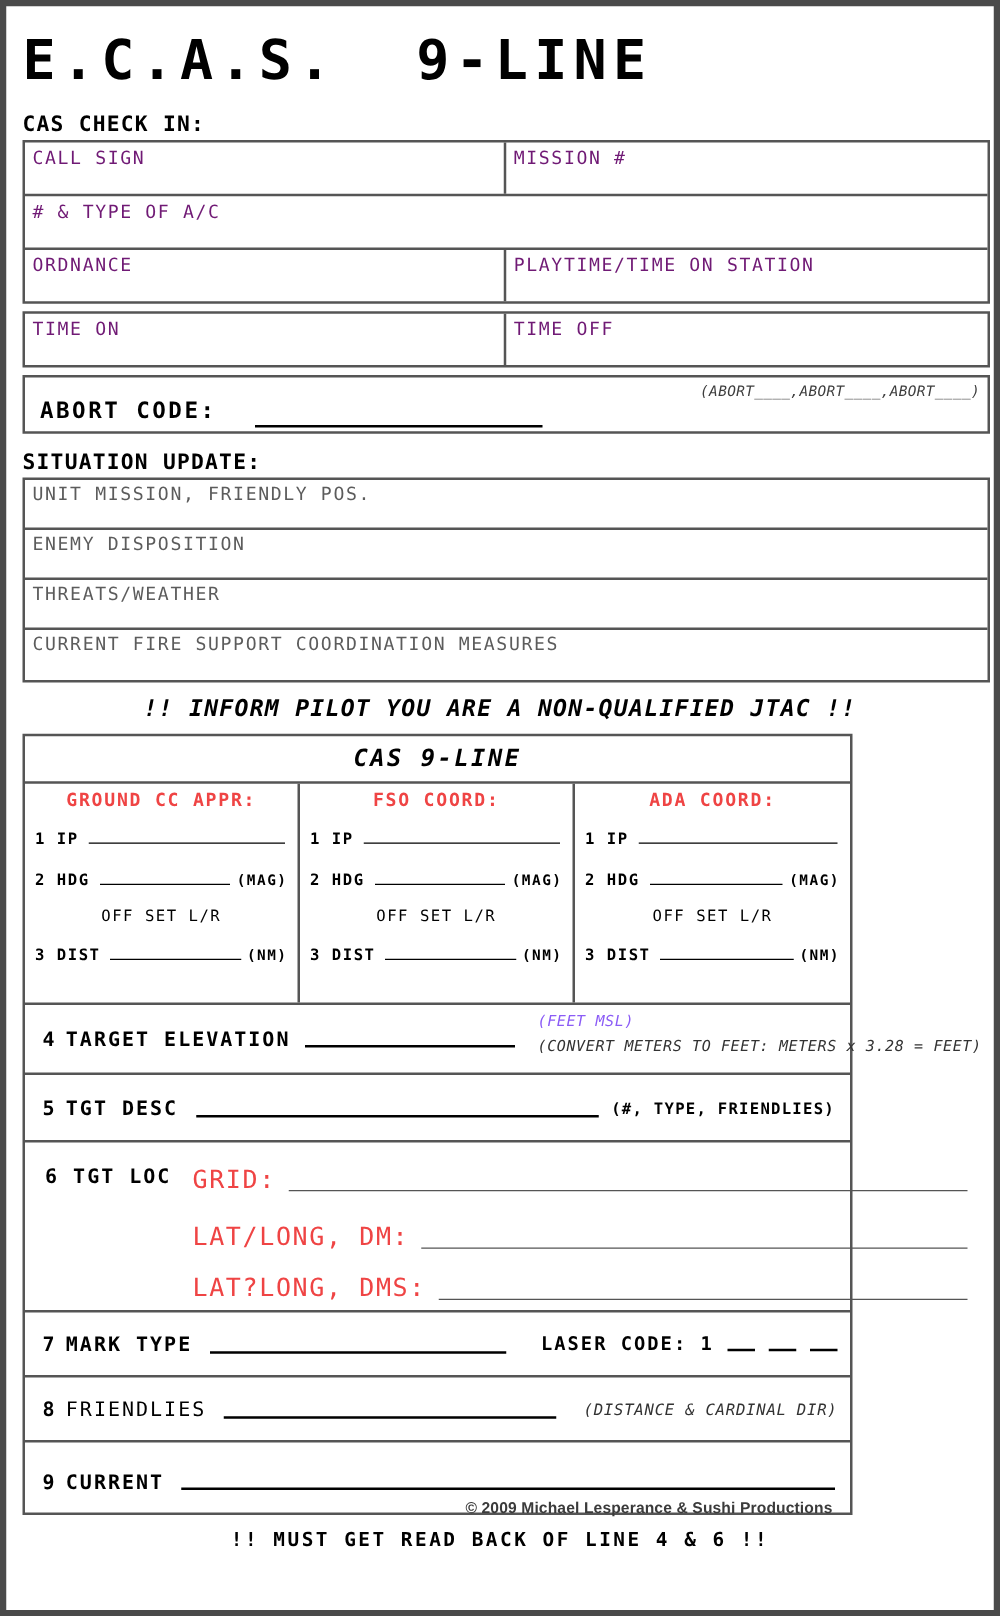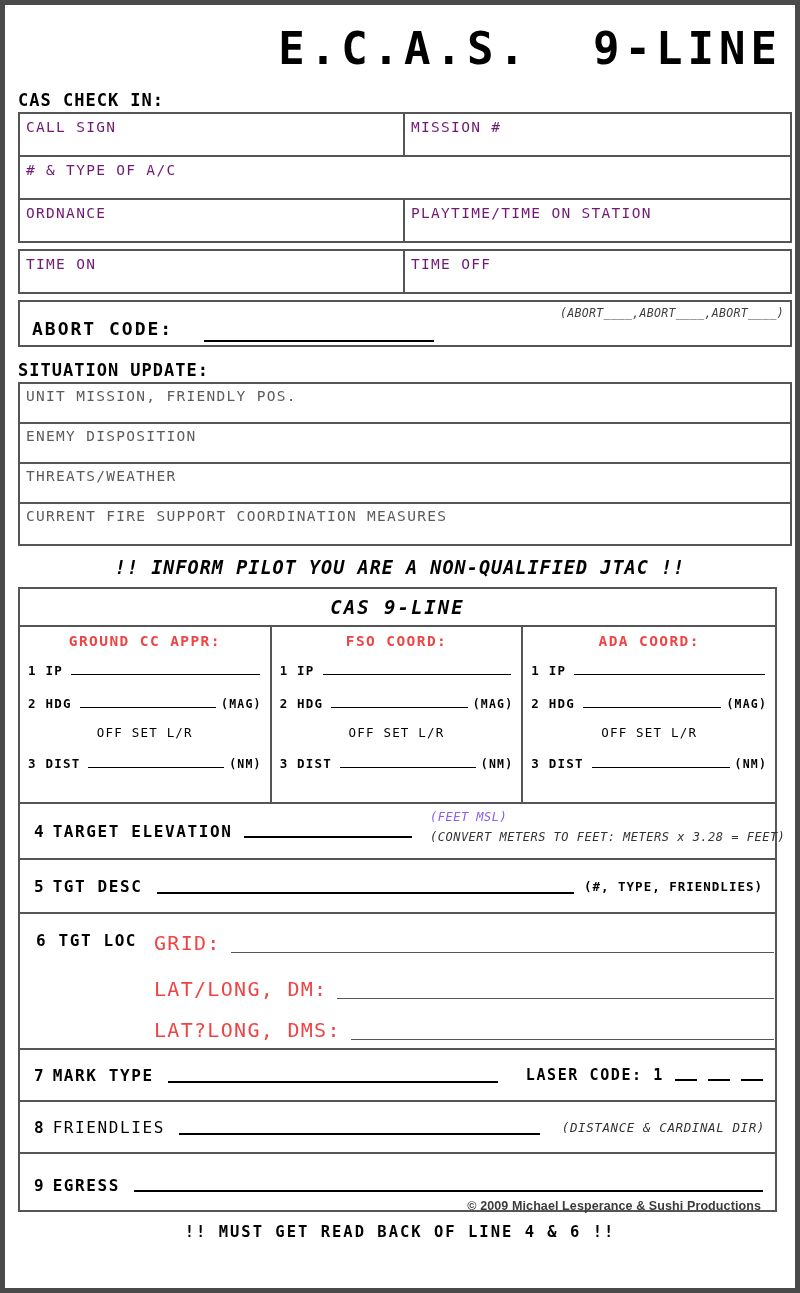--- a/index.html
+++ b/index.html
@@ -21,21 +21,21 @@
   }
   .inner {
     padding: 0 13px;
     box-sizing: border-box;
     width: 100%;
     height: 100%;
   }
 
   
   .doc-title {
-    text-align: right;
+    text-align: left;
     font-family: "DejaVu Sans Mono", monospace;
     font-weight: bold;
     font-size: 44px;
     letter-spacing: 5px;
     line-height: 1;
     padding-top: 22px;
     padding-bottom: 6px;
     color: #000;
     white-space: pre;
   }
@@ -140,21 +140,21 @@
     letter-spacing: 1px;
     color: #000;
     padding: 11px 0 9px 0;
     white-space: nowrap;
   }
 
   
   .nine {
     border: 2px solid #555;
     box-sizing: border-box;
-    width: 759px;
+    width: 664px;
   }
   .nine-title {
     text-align: center;
     font-weight: bold;
     font-style: italic;
     font-size: 19px;
     letter-spacing: 2px;
     padding: 7px 0 7px 0;
     border-bottom: 2px solid #555;
     color: #000;
@@ -550,21 +550,21 @@
     <div class="line-row l8">
       <span class="num">8</span>
       <span class="name">FRIENDLIES</span>
       <span class="rule8"></span>
       <span class="note">(DISTANCE &amp; CARDINAL DIR)</span>
     </div>
 
     <div class="line-row l9">
       <div class="l9-main">
         <span class="num">9</span>
-        <span class="name">EGRESS</span>
+        <span class="name">CURRENT</span>
         <span class="rule9"></span>
       </div>
       <div class="copyright">© 2009 Michael Lesperance &amp; Sushi Productions</div>
     </div>
 
   </div>
 
   <div class="footer-note">!! MUST GET READ BACK OF LINE 4 &amp; 6 !!</div>
 
  </div>

